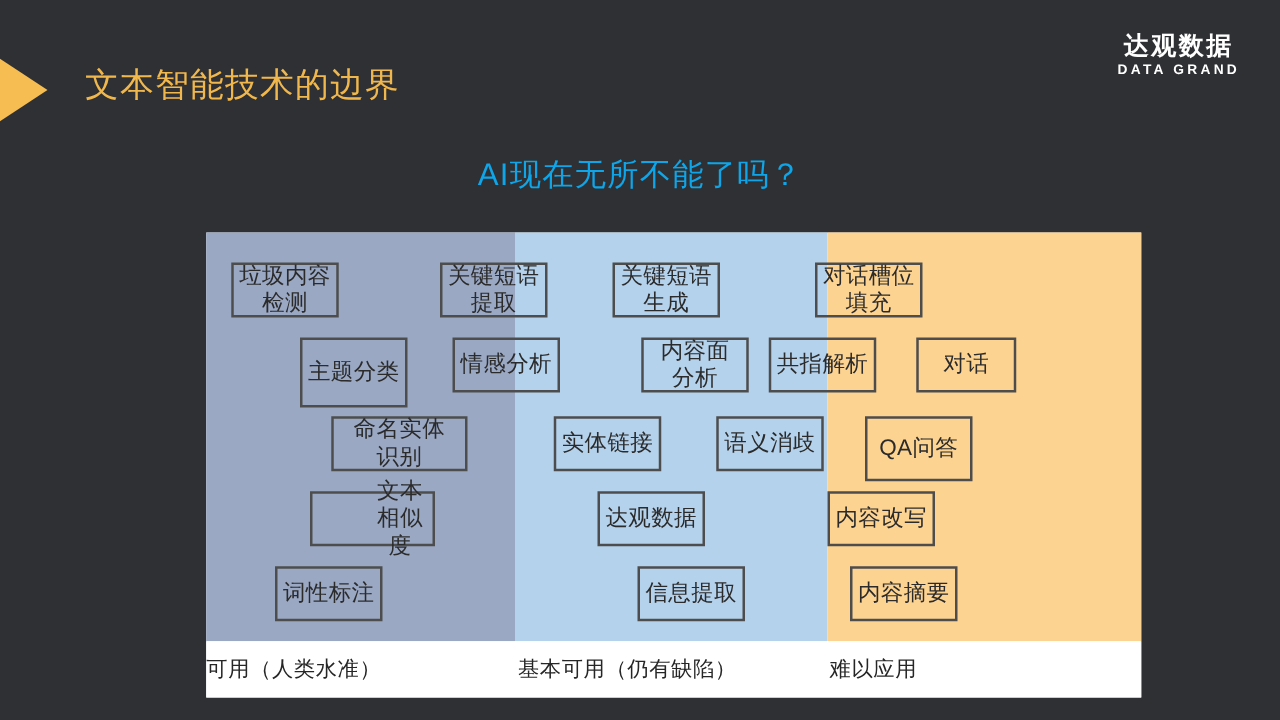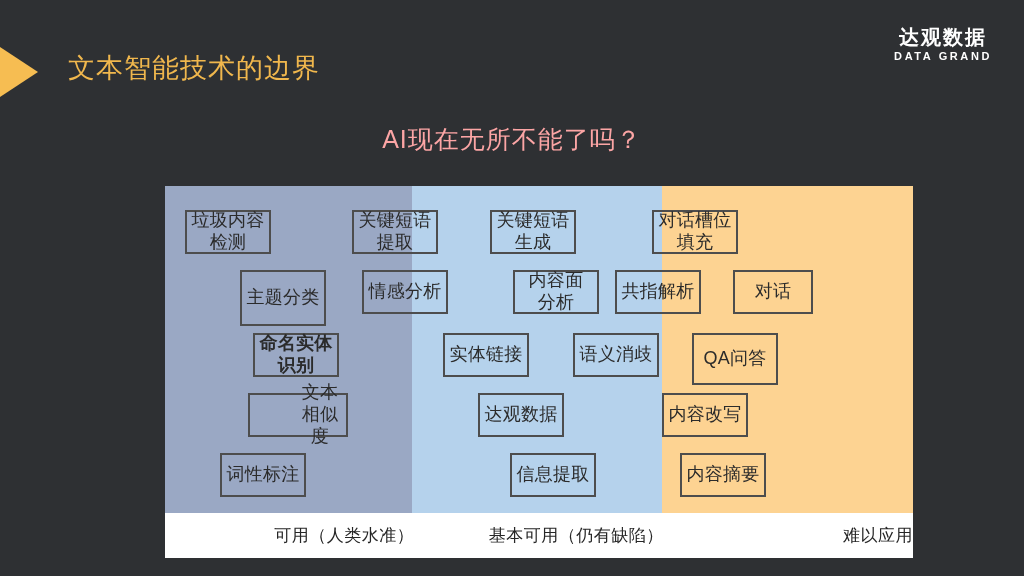--- a/index.html
+++ b/index.html
@@ -21,38 +21,38 @@
     font-size:27px;color:#f0b74d;letter-spacing:1px;
     font-weight:400;white-space:nowrap;
   }
   .logo{
     position:absolute;right:32px;top:26px;text-align:center;color:#ffffff;
   }
   .logo-cn{font-size:20px;font-weight:700;letter-spacing:2px;line-height:1.15;}
   .logo-en{font-size:11px;font-weight:700;letter-spacing:2.6px;margin-top:1px;}
   .subtitle{
     position:absolute;left:0;right:0;top:123px;text-align:center;
-    font-size:25px;color:#fca5a5;letter-spacing:1px;
+    font-size:25px;color:#0ea5e9;letter-spacing:1px;
   }
   
   .panel{
     position:absolute;left:165px;top:186px;width:748px;height:372px;
     background:#ffffff;
   }
   .bands{position:absolute;left:0;top:0;width:100%;height:327px;}
   .band{position:absolute;top:0;height:100%;}
   .band-1{left:0px;width:247px;background:#9aa8c4;}
   .band-2{left:247px;width:250px;background:#b5d2ec;}
   .band-3{left:497px;width:251px;background:#fdd392;}
   .legend{
     position:absolute;left:0;top:327px;width:100%;height:45px;
     background:#ffffff;display:flex;align-items:center;
   }
   .legend-cell{
-    flex:1 1 0;text-align:right;font-size:17px;color:#262626;
+    flex:1 1 0;text-align:left;font-size:17px;color:#262626;
     letter-spacing:.5px;white-space:nowrap;
   }
   
   .box{
     position:absolute;border:2px solid #4d4d4d;background:transparent;
     display:flex;align-items:center;justify-content:center;
     text-align:center;font-size:18px;color:#2b2b2b;line-height:1.22;
     box-sizing:border-box;letter-spacing:.3px;
   }
 </style>
@@ -96,21 +96,21 @@
         </div>
         <div class="box" style="left: 348px; top: 84px; width: 86px; height: 44px;">
           <span>内容面<br>分析</span>
         </div>
         <div class="box" style="left: 450px; top: 84px; width: 86px; height: 44px;">
           <span>共指解析</span>
         </div>
         <div class="box" style="left: 568px; top: 84px; width: 80px; height: 44px;">
           <span>对话</span>
         </div>
-        <div class="box" style="left: 88px; top: 147px; width: 86px; height: 44px; font-weight: bold;">
+        <div class="box" style="left: 100px; top: 147px; width: 109px; height: 44px;">
           <span>命名实体<br>识别</span>
         </div>
         <div class="box" style="left: 278px; top: 147px; width: 86px; height: 44px;">
           <span>实体链接</span>
         </div>
         <div class="box" style="left: 408px; top: 147px; width: 86px; height: 44px;">
           <span>语义消歧</span>
         </div>
         <div class="box" style="left: 527px; top: 147px; width: 86px; height: 52px;">
           <span>QA问答</span>

